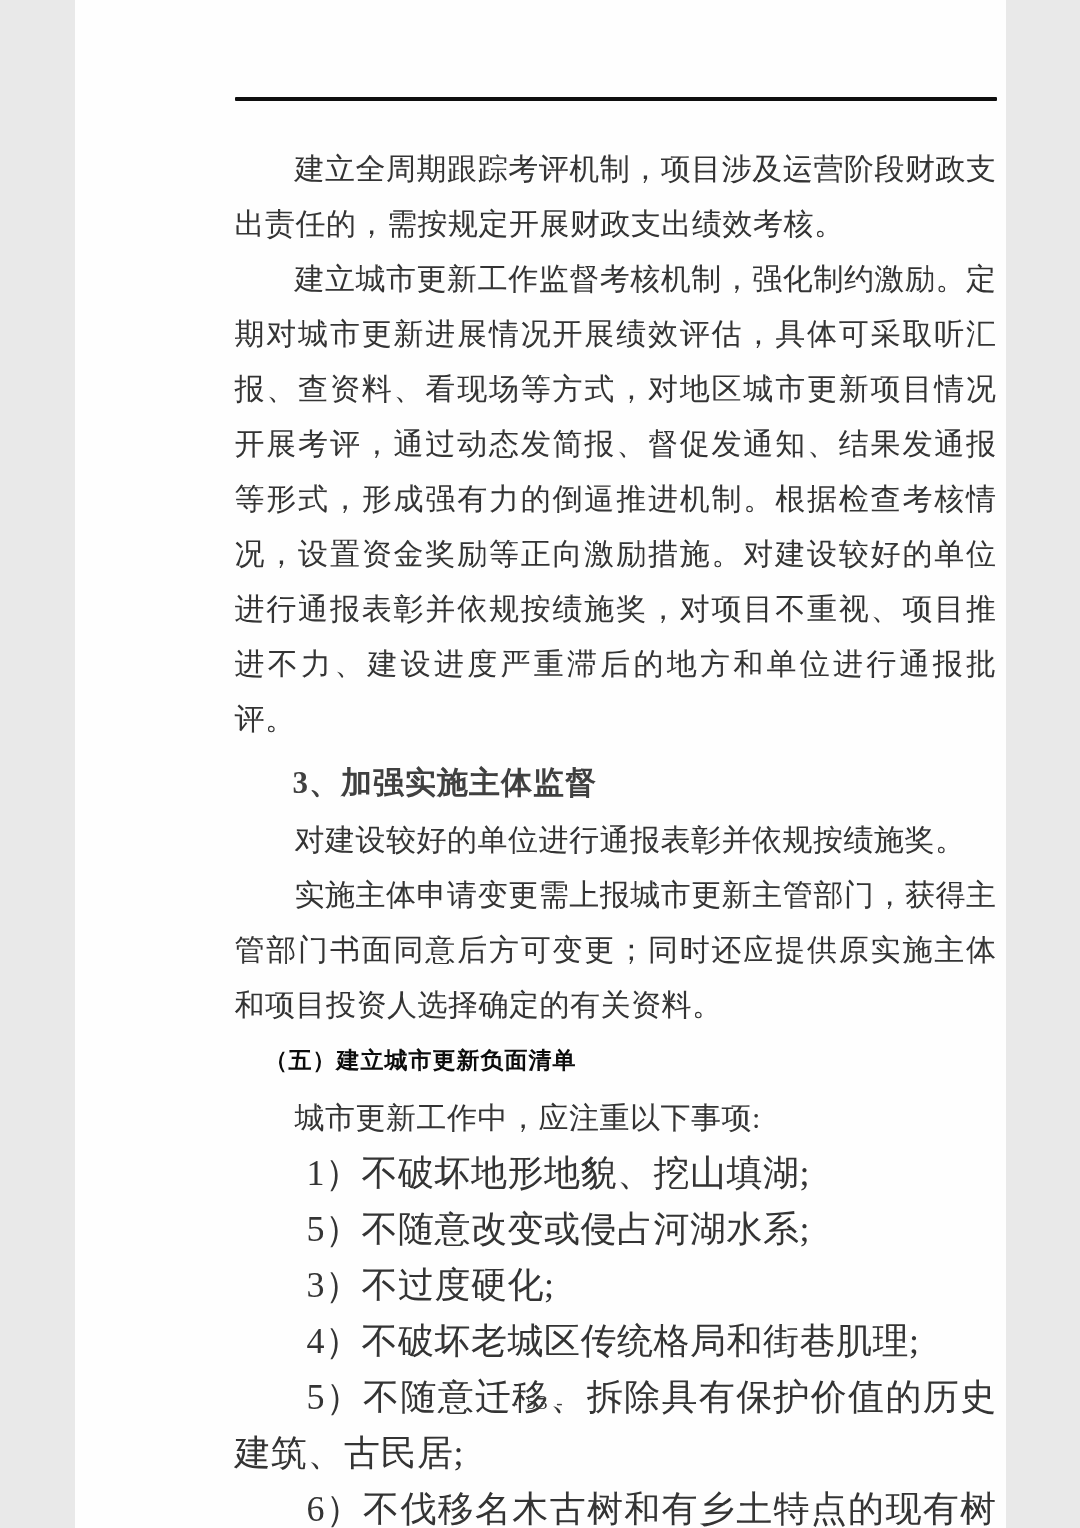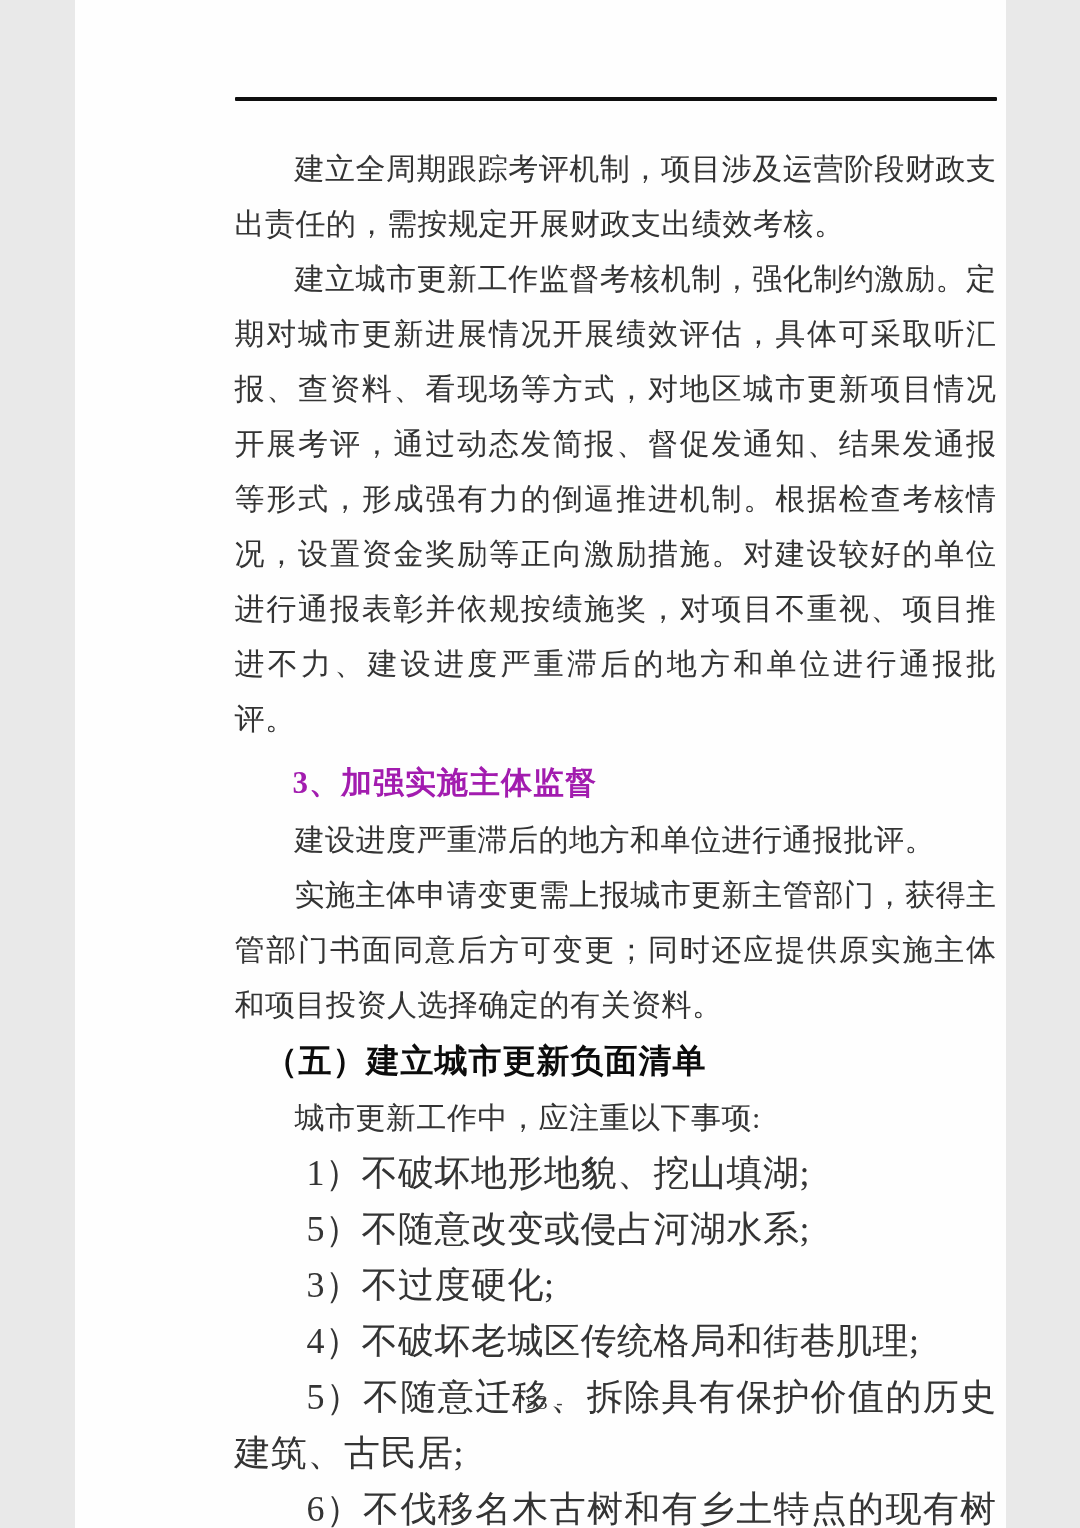--- a/index.html
+++ b/index.html
@@ -38,27 +38,27 @@
     letter-spacing: 0.5px;
   }
   .first-para {
     margin-top: 40px;
   }
   .heading-3 {
     margin: 8px 0 0 0;
     font-size: 31px;
     line-height: 58px;
     font-weight: bold;
-    color: #a21caf;
+    color: #404040;
     text-indent: 58px;
     letter-spacing: 1px;
   }
   .heading-5 {
     margin: 0;
-    font-size: 33px;
+    font-size: 23px;
     line-height: 58px;
     font-weight: bold;
     color: #0c0c0c;
     text-indent: 30px;
     letter-spacing: 1px;
   }
   .list-para {
     margin: 0;
     font-size: 36px;
     line-height: 56px;
@@ -84,21 +84,21 @@
   <div class="content">
 
     <div class="header-rule"></div>
 
     <p class="body-para first-para">建立全周期跟踪考评机制，项目涉及运营阶段财政支出责任的，需按规定开展财政支出绩效考核。</p>
 
     <p class="body-para">建立城市更新工作监督考核机制，强化制约激励。定期对城市更新进展情况开展绩效评估，具体可采取听汇报、查资料、看现场等方式，对地区城市更新项目情况开展考评，通过动态发简报、督促发通知、结果发通报等形式，形成强有力的倒逼推进机制。根据检查考核情况，设置资金奖励等正向激励措施。对建设较好的单位进行通报表彰并依规按绩施奖，对项目不重视、项目推进不力、建设进度严重滞后的地方和单位进行通报批评。</p>
 
     <h3 class="heading-3">3、加强实施主体监督</h3>
 
-    <p class="body-para">建设进度严重滞后的地方和单位进行通报批评。</p>
+    <p class="body-para">对建设较好的单位进行通报表彰并依规按绩施奖。</p>
 
     <p class="body-para">实施主体申请变更需上报城市更新主管部门，获得主管部门书面同意后方可变更；同时还应提供原实施主体和项目投资人选择确定的有关资料。</p>
 
     <h2 class="heading-5">（五）建立城市更新负面清单</h2>
 
     <p class="body-para">城市更新工作中，应注重以下事项:</p>
 
     <p class="list-para">1）不破坏地形地貌、挖山填湖;</p>
     <p class="list-para">5）不随意改变或侵占河湖水系;</p>
     <p class="list-para">3）不过度硬化;</p>

